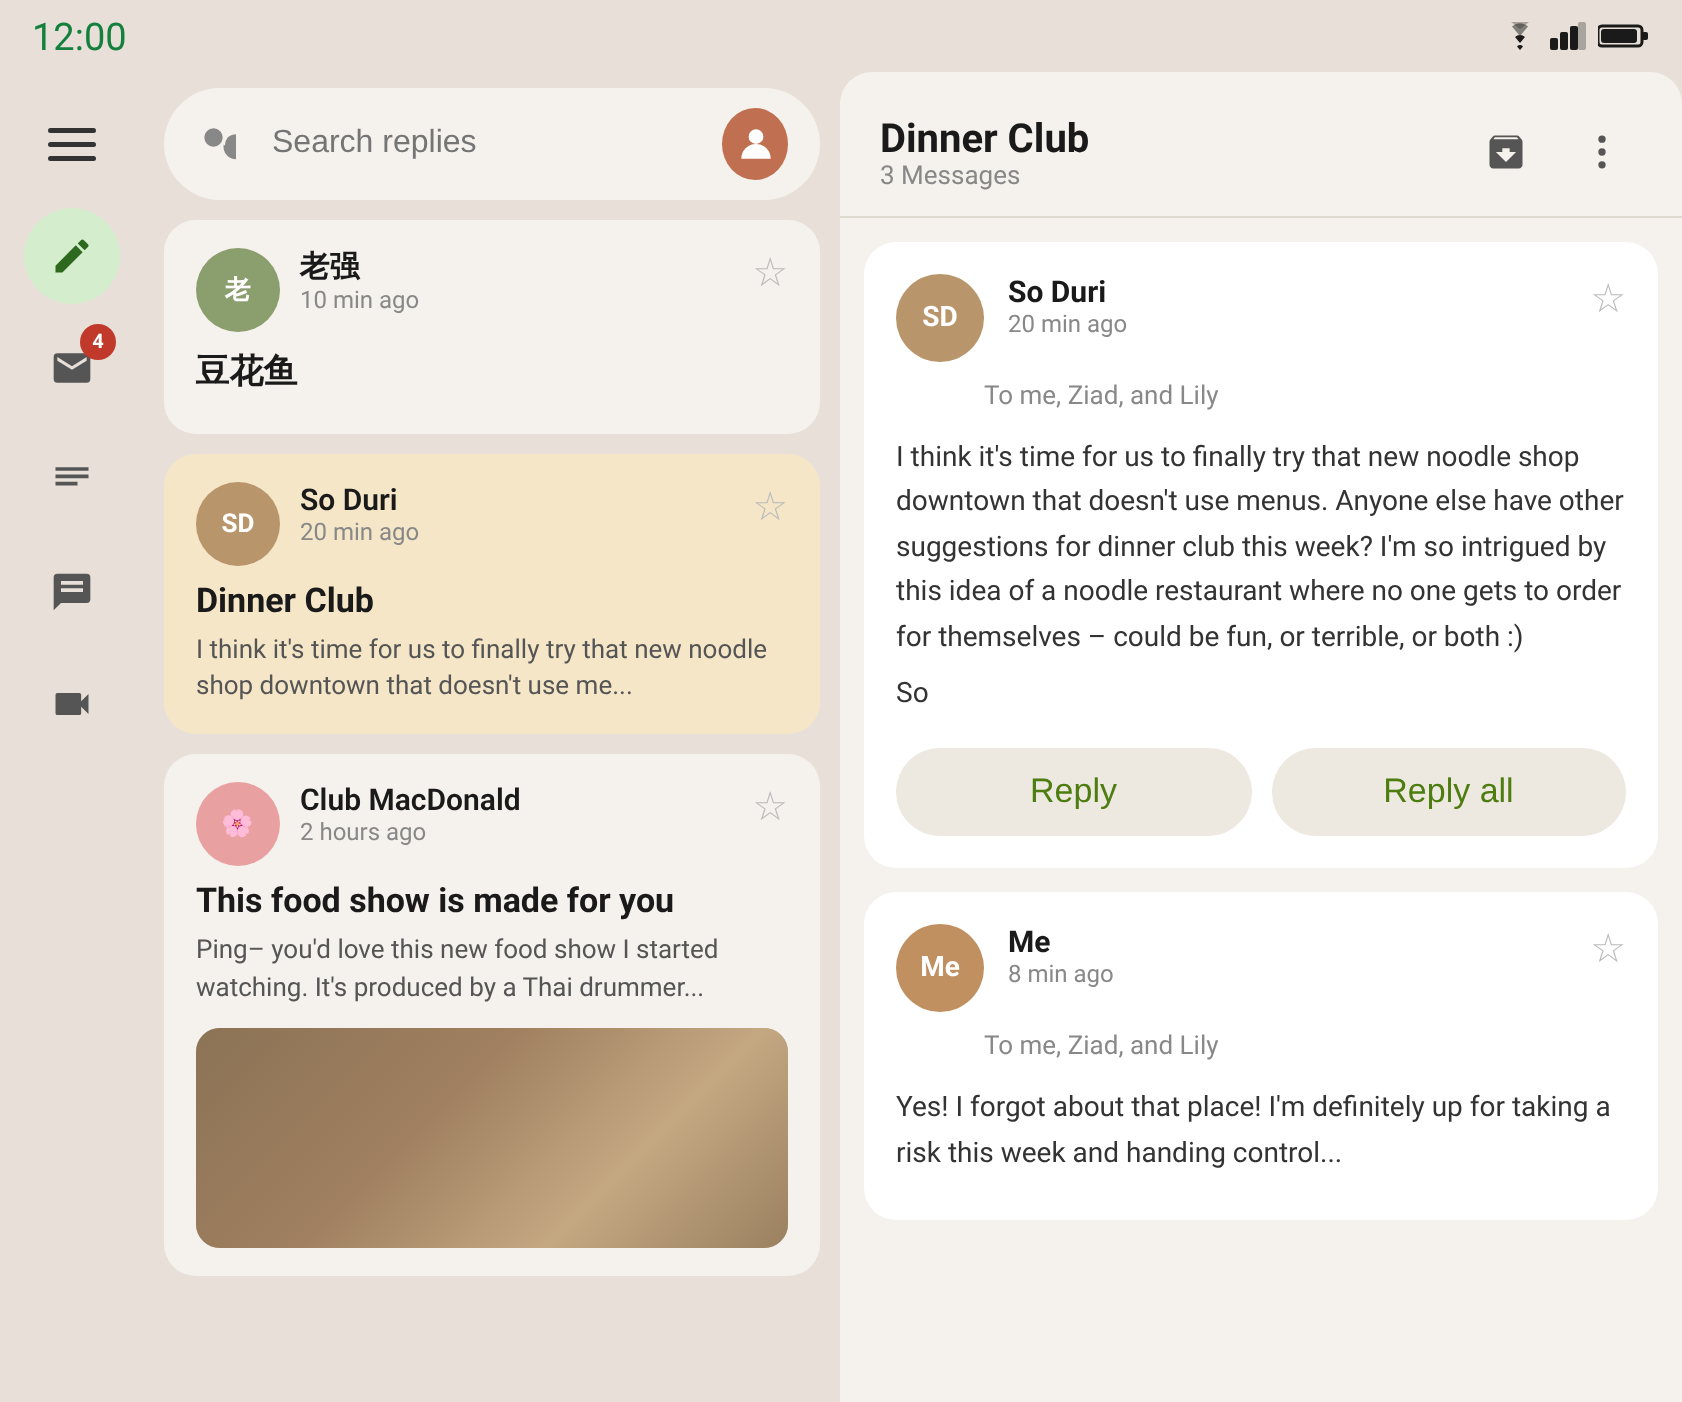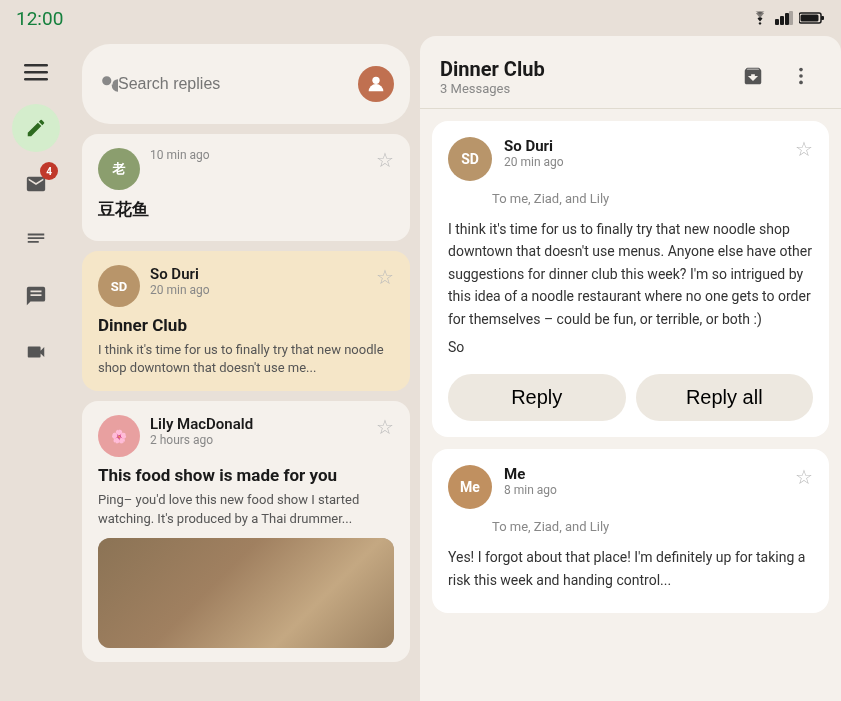--- a/index.html
+++ b/index.html
@@ -98,22 +98,22 @@
       overflow-y: auto;
       padding: 8px 10px;
     }
 
     
     .search-bar {
       background: #f5f1ec;
       border-radius: 28px;
       display: flex;
       align-items: center;
-      padding: 22px 16px;
-      gap: 0;
+      padding: 10px 16px;
+      gap: 18px;
       margin-bottom: 10px;
     }
     .search-icon-wrap {
       color: #666;
       font-size: 18px;
     }
     .search-input {
       flex: 1;
       border: none;
       background: transparent;
@@ -313,23 +313,23 @@
       display: flex;
       gap: 10px;
       margin-top: 16px;
     }
     .reply-btn {
       flex: 1;
       padding: 12px;
       border-radius: 24px;
       border: none;
       background: #ede8e0;
-      font-size: 20px;
+      font-size: 17px;
       font-weight: 500;
-      color: #000000;
+      color: #4d7c0f;
       cursor: pointer;
       text-align: center;
     }
   </style>
 </head>
 <body>
 
 <div class="status-bar">
   <span class="status-time">12:00</span>
   <div class="status-icons">
@@ -411,20 +411,21 @@
     </div>
   </div>
 
   <div id="message-cards">
       <div class="message-card">
     <div class="card-header">
       <div class="sender-avatar" style="background:#8b9e6e;">
         老
       </div>
       <div class="sender-info">
+        <div class="sender-name">老强</div>
         <div class="sender-time">10 min ago</div>
       </div>
       <button class="star-btn">☆</button>
     </div>
     <div class="msg-subject">豆花鱼</div>
 
   </div>
       <div class="message-card active">
     <div class="card-header">
       <div class="sender-avatar" style="background:#b8956a;">
@@ -439,21 +440,21 @@
     <div class="msg-subject">Dinner Club</div>
     <div class="msg-preview">I think it's time for us to finally try that new noodle shop downtown that doesn't use me...</div>
 
   </div>
       <div class="message-card">
     <div class="card-header">
       <div class="sender-avatar" style="background:#e8a0a0;">
         🌸
       </div>
       <div class="sender-info">
-        <div class="sender-name">Lily MacDonald</div>
+        <div class="sender-name">Club MacDonald</div>
         <div class="sender-time">2 hours ago</div>
       </div>
       <button class="star-btn">☆</button>
     </div>
     <div class="msg-subject">This food show is made for you</div>
     <div class="msg-preview">Ping– you'd love this new food show I started watching. It's produced by a Thai drummer...</div>
     <div class="msg-image">
           <div class="msg-image-inner"></div>
         </div>
   </div>

